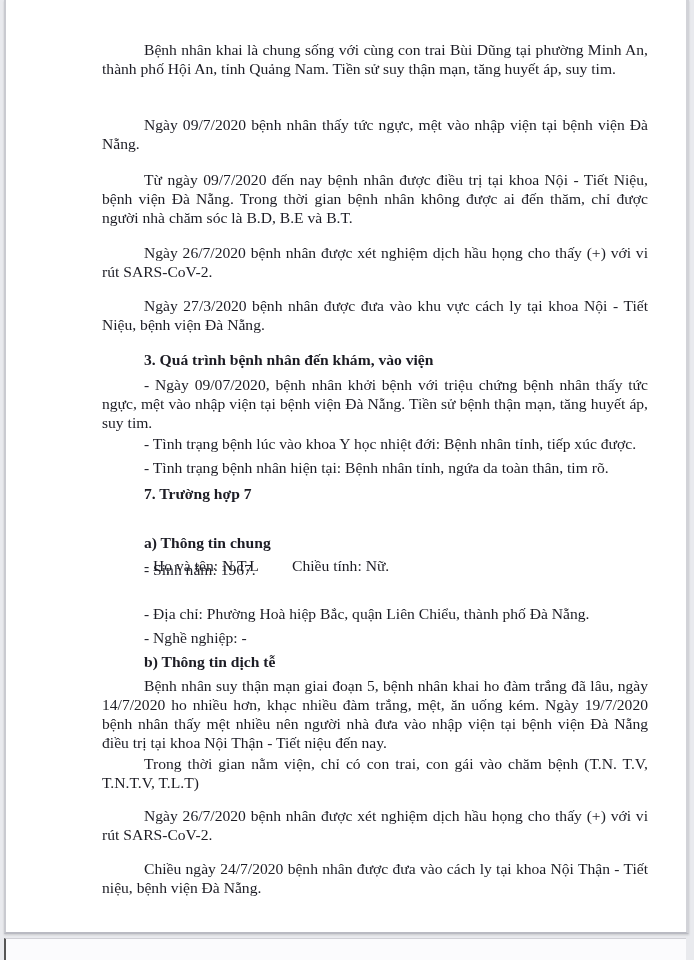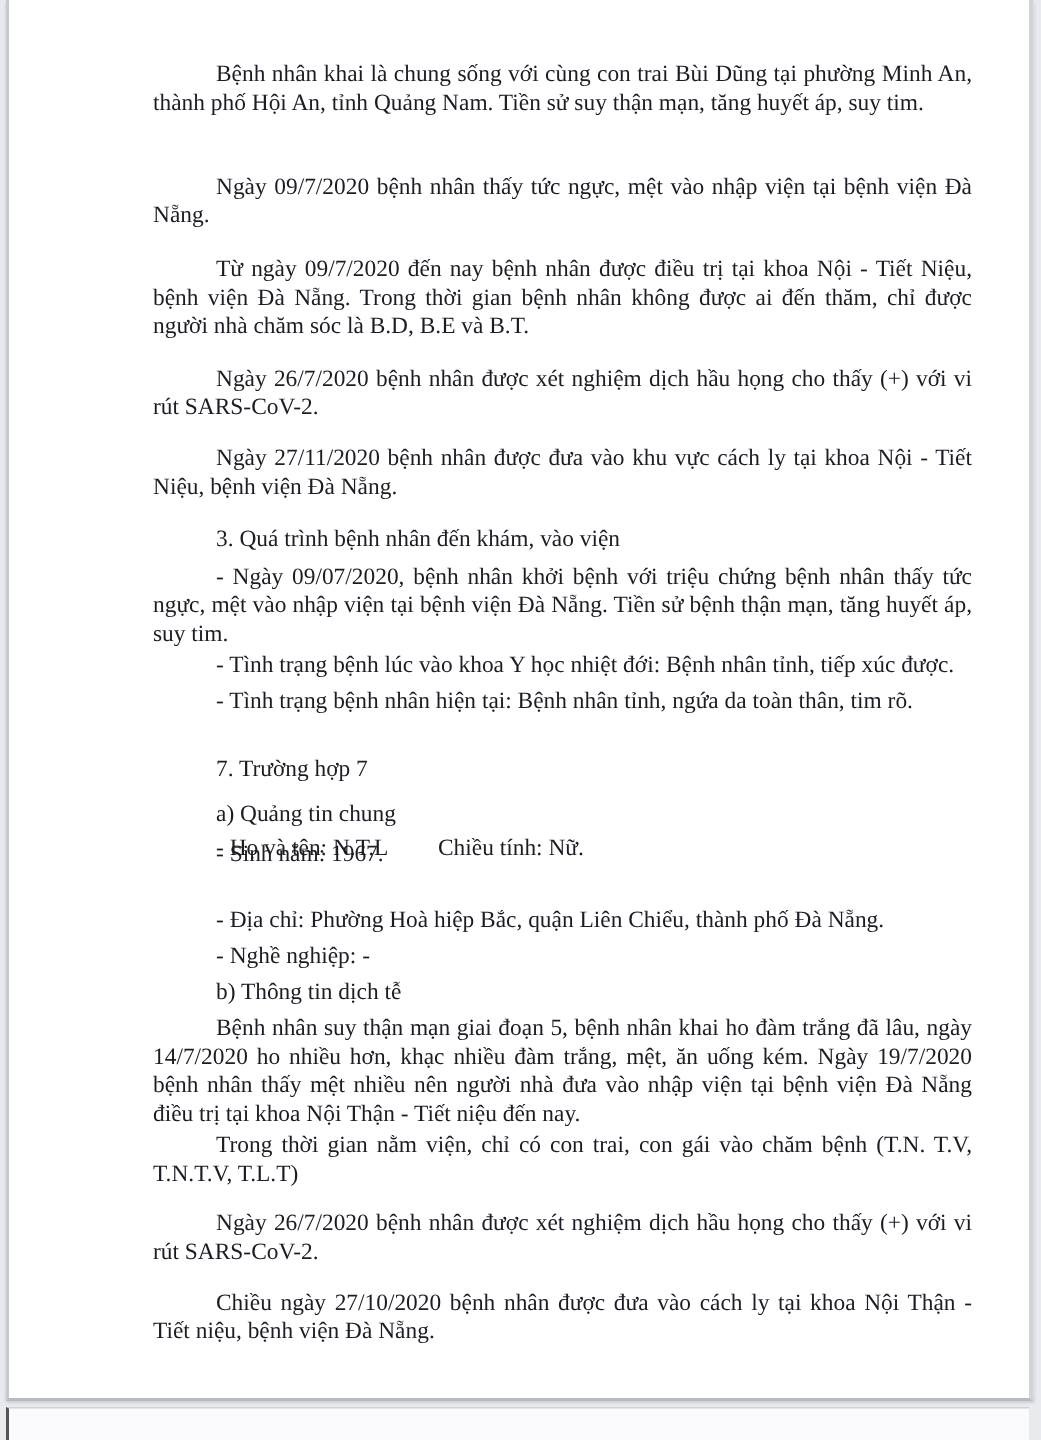--- a/index.html
+++ b/index.html
@@ -23,50 +23,50 @@
     border-left: 2px solid #555;
     border-top: 1px solid #d0d0d6;
   }
   .content {
     position: absolute; left: 96px; top: 0; width: 546px;
     font-size: 15.6px; line-height: 19px;
     text-align: justify;
   }
   .p { position: absolute; left: 0; width: 546px; margin: 0; }
   .indent { text-indent: 42px; }
-  .heading { font-weight: normal; }
+  .heading { font-weight: bold; }
   .line { position: absolute; left: 0; white-space: nowrap; margin: 0; }
 </style>
 </head>
 <body>
 
 <div class="page">
   <div class="content">
 
     <p class="p indent" style="top:40px">Bệnh nhân khai là chung sống với cùng con trai Bùi Dũng tại phường Minh An, thành phố Hội An, tỉnh Quảng Nam. Tiền sử suy thận mạn, tăng huyết áp, suy tim.</p>
     <p class="p indent" style="top:115px">Ngày 09/7/2020 bệnh nhân thấy tức ngực, mệt vào nhập viện tại bệnh viện Đà Nẵng.</p>
     <p class="p indent" style="top:170px">Từ ngày 09/7/2020 đến nay bệnh nhân được điều trị tại khoa Nội - Tiết Niệu, bệnh viện Đà Nẵng. Trong thời gian bệnh nhân không được ai đến thăm, chỉ được người nhà chăm sóc là B.D, B.E và B.T.</p>
     <p class="p indent" style="top:243px">Ngày 26/7/2020 bệnh nhân được xét nghiệm dịch hầu họng cho thấy (+) với vi rút SARS-CoV-2.</p>
-    <p class="p indent" style="top:296px">Ngày 27/11/2020 bệnh nhân được đưa vào khu vực cách ly tại khoa Nội - Tiết Niệu, bệnh viện Đà Nẵng.</p>
+    <p class="p indent" style="top:296px">Ngày 27/3/2020 bệnh nhân được đưa vào khu vực cách ly tại khoa Nội - Tiết Niệu, bệnh viện Đà Nẵng.</p>
 
     <p class="p indent heading" style="top:350px">3. Quá trình bệnh nhân đến khám, vào viện</p>
     <p class="p indent" style="top:375px">- Ngày 09/07/2020, bệnh nhân khởi bệnh với triệu chứng bệnh nhân thấy tức ngực, mệt vào nhập viện tại bệnh viện Đà Nẵng. Tiền sử bệnh thận mạn, tăng huyết áp, suy tim.</p>
     <p class="p indent" style="top:434px">- Tình trạng bệnh lúc vào khoa Y học nhiệt đới: Bệnh nhân tỉnh, tiếp xúc được.</p>
     <p class="p indent" style="top:458px">- Tình trạng bệnh nhân hiện tại: Bệnh nhân tỉnh, ngứa da toàn thân, tim rõ.</p>
 
-    <p class="p indent heading" style="top:503px">7. Trường hợp 7</p>
-    <p class="p indent heading" style="top:533px">a) Quảng tin chung</p>
+    <p class="p indent heading" style="top:484px">7. Trường hợp 7</p>
+    <p class="p indent heading" style="top:533px">a) Thông tin chung</p>
     <p class="line" style="top:556px; left:42px">- Họ và tên: N.T.L</p>
     <p class="line" style="top:556px; left:190px">Chiều tính: Nữ.</p>
     <p class="line" style="top:560px; left:42px">- Sinh năm: 1967.</p>
     <p class="line" style="top:604px; left:42px">- Địa chỉ: Phường Hoà hiệp Bắc, quận Liên Chiểu, thành phố Đà Nẵng.</p>
     <p class="line" style="top:628px; left:42px">- Nghề nghiệp:  -</p>
 
     <p class="p indent heading" style="top:652px">b) Thông tin dịch tễ</p>
     <p class="p indent" style="top:676px">Bệnh nhân suy thận mạn giai đoạn 5, bệnh nhân khai ho đàm trắng đã lâu, ngày 14/7/2020 ho nhiều hơn, khạc nhiều đàm trắng, mệt, ăn uống kém. Ngày 19/7/2020 bệnh nhân thấy mệt nhiều nên người nhà đưa vào nhập viện tại bệnh viện Đà Nẵng điều trị tại khoa Nội Thận - Tiết niệu đến nay.</p>
     <p class="p indent" style="top:754px">Trong thời gian nằm viện, chỉ có con trai, con gái vào chăm bệnh (T.N. T.V, T.N.T.V, T.L.T)</p>
     <p class="p indent" style="top:806px">Ngày 26/7/2020 bệnh nhân được xét nghiệm dịch hầu họng cho thấy (+) với vi rút SARS-CoV-2.</p>
-    <p class="p indent" style="top:859px">Chiều ngày 27/10/2020 bệnh nhân được đưa vào cách ly tại khoa Nội Thận - Tiết niệu, bệnh viện Đà Nẵng.</p>
+    <p class="p indent" style="top:859px">Chiều ngày 24/7/2020 bệnh nhân được đưa vào cách ly tại khoa Nội Thận - Tiết niệu, bệnh viện Đà Nẵng.</p>
 
   </div>
 </div>
 
 <div class="next-page"></div>
 
 </body></html>

